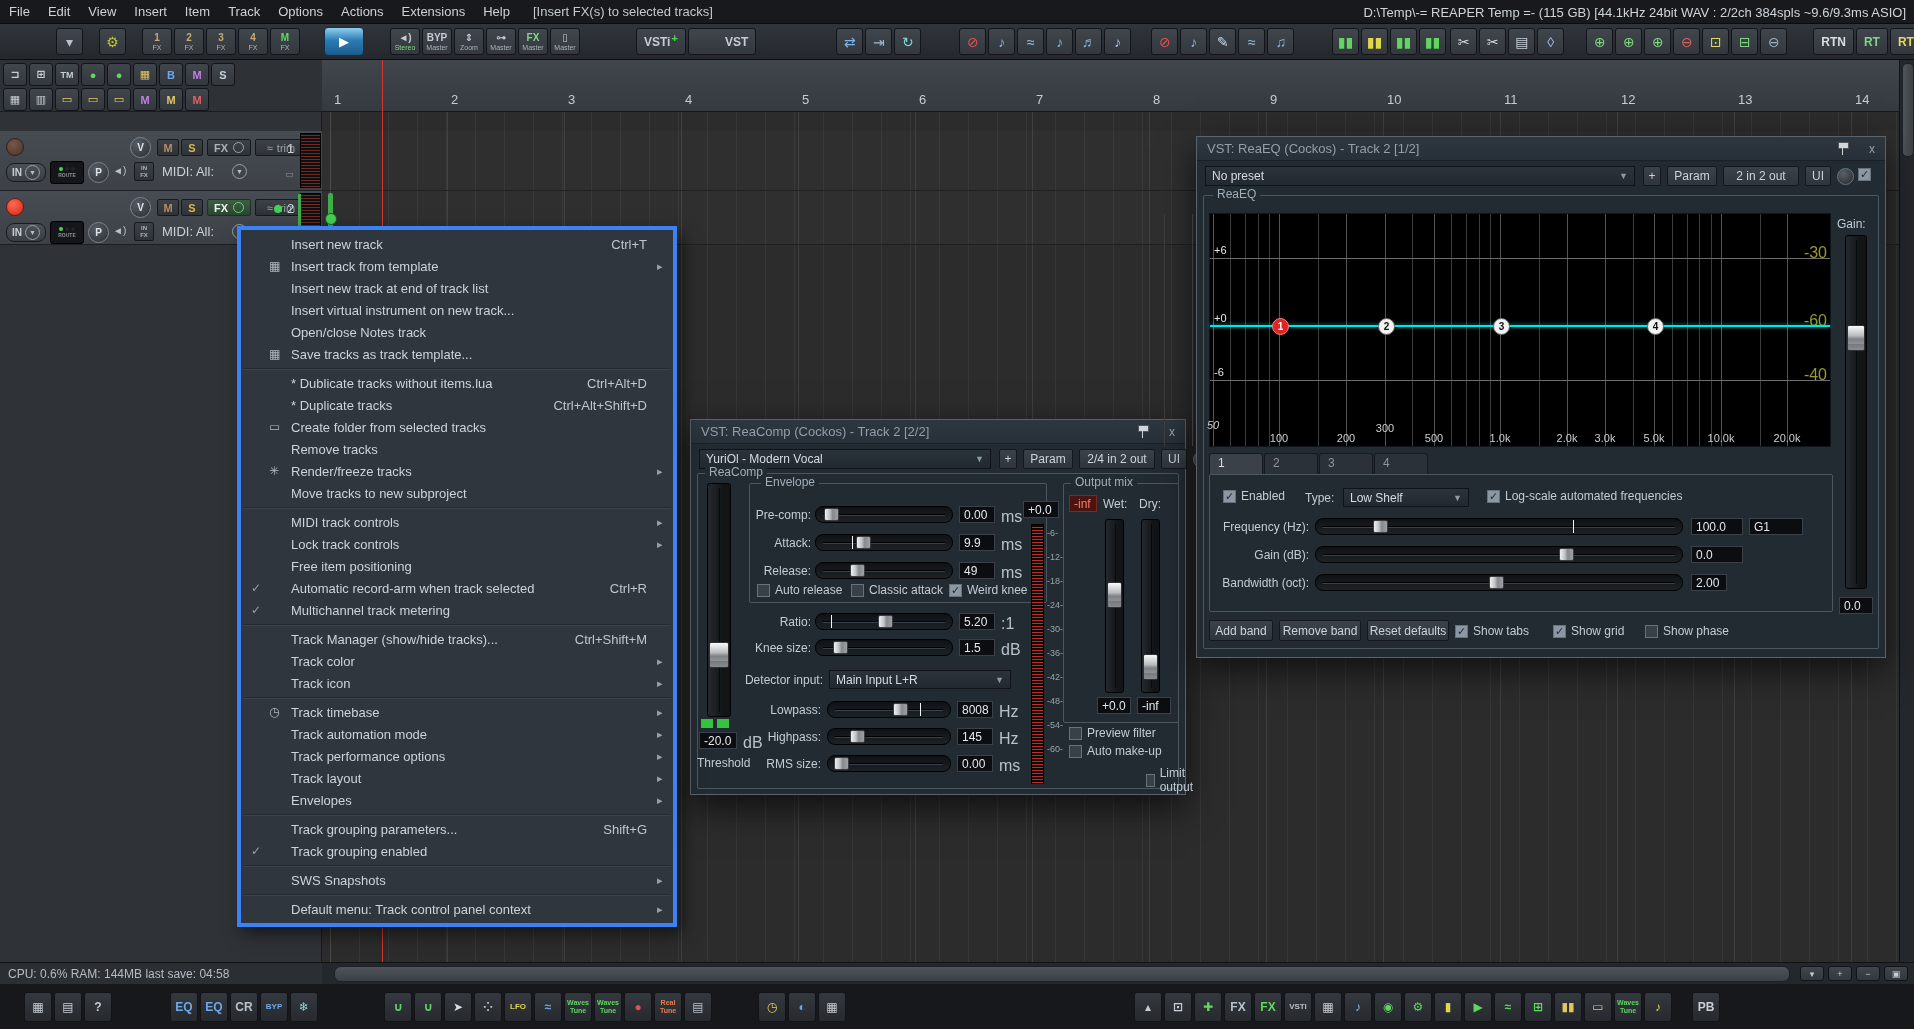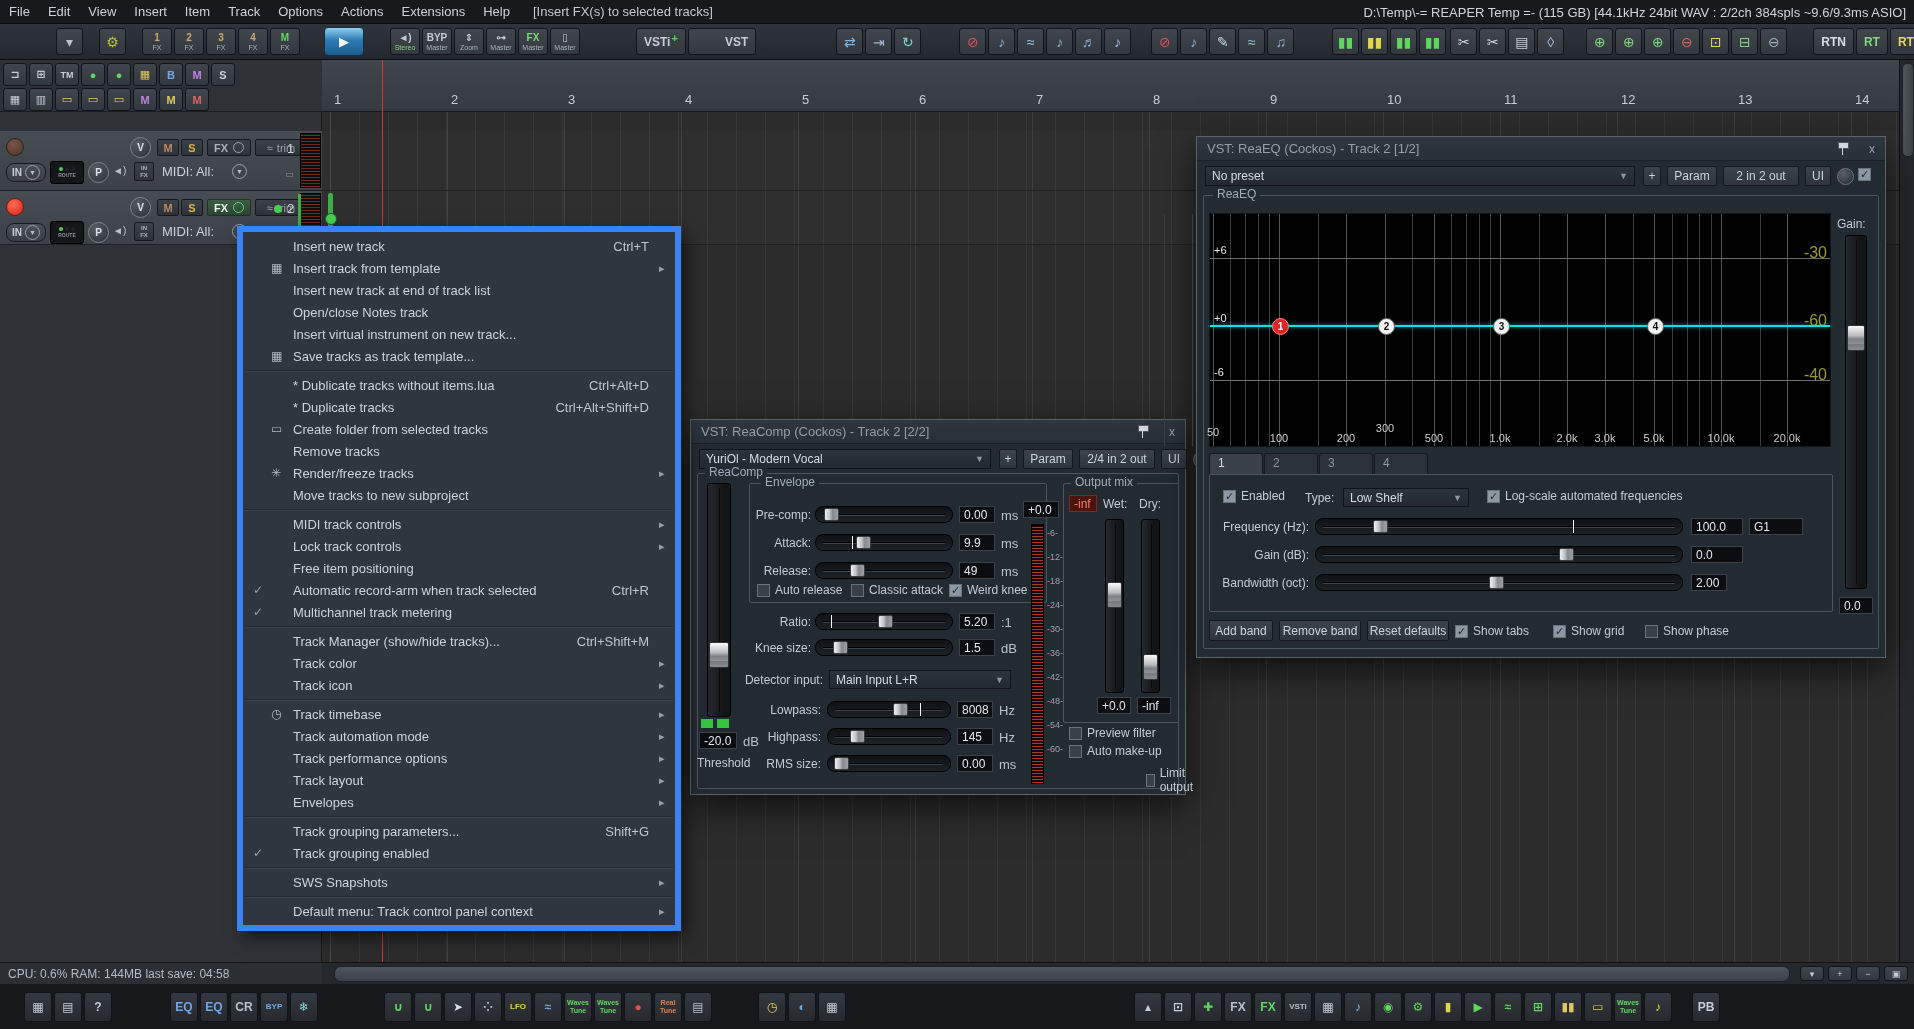--- a/index.html
+++ b/index.html
@@ -53,21 +53,21 @@
   .route-chip{background:#141619;border:1px solid #000;border-radius:3px;display:flex;flex-direction:column;
     align-items:center;justify-content:center;gap:1px;}
   .dots{display:flex;gap:2px;}
   .dots i{width:4px;height:4px;border-radius:50%;background:#202428;display:block;}
   .dots i.on{background:#48d454;}
   .pill{background:linear-gradient(#4b5056,#3a3e44);border:1px solid #181a1d;border-radius:8px;
     display:flex;align-items:center;justify-content:center;gap:3px;color:#c9ced4;font-size:10px;font-weight:bold;}
   .circ-arrow{width:13px;height:13px;border-radius:50%;border:1px solid #9aa1a8;color:#b9c0c7;font-size:7px;
     display:flex;align-items:center;justify-content:center;}
   
-  #ctxmenu{left:237px;top:226px;width:432px;background:#2f363e;border:6px solid #3b82f6;
+  #ctxmenu{left:237px;top:226px;width:432px;background:#2f363e;border:4px solid #3b82f6;
     box-shadow:5px 7px 16px rgba(0,0,0,0.55);padding:3px 0;z-index:60;}
   .mi{height:22px;display:flex;align-items:center;font-size:13px;color:#ccd3da;padding:0 4px 0 10px;}
   .mi .ck{width:18px;color:#9aa3ad;font-size:12px;}
   .mi .ic{width:22px;color:#aeb6be;font-size:12px;}
   .mi .lb{flex:1;}
   .mi .sc{color:#bfc6cd;padding-right:10px;}
   .mi .ar{width:12px;color:#98a1aa;font-size:11px;}
   .msep{height:7px;position:relative;}
   .msep::after{content:"";position:absolute;left:2px;right:2px;top:3px;height:1px;background:#242a30;box-shadow:0 1px 0 #3c444d;}
   
@@ -86,21 +86,21 @@
   .groupbox{position:absolute;border:1px solid #4d565f;border-radius:2px;}
   .gb-label{position:absolute;top:-8px;background:#232b32;padding:0 4px;color:#9fadb8;font-size:12px;}
   .flabel{position:absolute;color:#c3cbd3;font-size:12px;}
   .sl{position:absolute;height:17px;background:linear-gradient(#0f1215,#1d2227);border:1px solid #000;border-radius:8px;box-sizing:border-box;}
   .sl::before{content:"";position:absolute;left:7px;right:7px;top:7px;height:1px;background:#000;box-shadow:0 1px 0 #39414a;}
   .sl .th{position:absolute;top:1px;width:15px;height:13px;border-radius:2px;border:1px solid #3a3e43;
     background:linear-gradient(90deg,#f0f0f0,#c2c5c9 35%,#85898e 60%,#9ea2a7);box-sizing:border-box;}
   .sl .mk{position:absolute;top:1px;width:1px;height:13px;background:#f5f5f5;}
   .vb{position:absolute;height:17px;background:#0b0d10;border:1px solid #3a4148;color:#e2e8ee;font-size:12px;
     display:flex;align-items:center;padding:0 4px;box-sizing:border-box;}
-  .unit{position:absolute;color:#b9c1c9;font-size:13px;text-align:right;}
+  .unit{position:absolute;color:#b9c1c9;font-size:16px;text-align:right;}
   .cb{position:absolute;display:flex;align-items:center;gap:5px;color:#c3cbd3;font-size:12px;}
   .cb .box{width:13px;height:13px;background:#38414a;border:1px solid #68727c;box-sizing:border-box;
     display:flex;align-items:center;justify-content:center;font-size:11px;color:#232b32;}
   .cb.on .box{background:#8b97a2;font-weight:bold;}
   .fader{position:absolute;background:linear-gradient(90deg,#25292e,#121517 70%);border:1px solid #000;border-radius:3px;}
   .fader::before{content:"";position:absolute;left:50%;top:4px;bottom:4px;width:1px;background:#07090b;}
   .fth{position:absolute;left:1px;right:1px;height:24px;border-radius:2px;border:1px solid #2e3237;
     background:linear-gradient(#fafafa,#b9bcc0 40%,#7d8186 55%,#a7abaf);box-shadow:inset 0 -6px 0 rgba(0,0,0,0.18);}
   .knob2{position:absolute;border-radius:50%;background:radial-gradient(circle at 35% 30%,#5a6067,#24282c);border:1px solid #6d757d;}
   
@@ -568,21 +568,21 @@
         <div class="vline" style="left: 269px;"></div>
         <div class="vline" style="left: 280px;"></div>
         <div class="vline" style="left: 329px;"></div>
         <div class="vline" style="left: 423px;"></div>
         <div class="vline" style="left: 462px;"></div>
         <div class="vline" style="left: 477px;"></div>
         <div class="vline" style="left: 489px;"></div>
         <div class="vline" style="left: 501px;"></div>
         <div class="vline" style="left: 550px;"></div>
         <div class="vline major" style="left: 3px;"></div>
-        <div class="eq-flabel" style="left: 3px; bottom: 8px;">50</div>
+        <div class="eq-flabel" style="left: 3px; bottom: 15px; font-style: italic;">50</div>
         <div class="vline major" style="left: 69px;"></div>
         <div class="eq-flabel" style="left: 69px; bottom: 2px;">100</div>
         <div class="vline major" style="left: 136px;"></div>
         <div class="eq-flabel" style="left: 136px; bottom: 2px;">200</div>
         <div class="vline major" style="left: 175px;"></div>
         <div class="eq-flabel" style="left: 175px; bottom: 12px;">300</div>
         <div class="vline major" style="left: 224px;"></div>
         <div class="eq-flabel" style="left: 224px; bottom: 2px;">500</div>
         <div class="vline major" style="left: 290px;"></div>
         <div class="eq-flabel" style="left: 290px; bottom: 2px;">1.0k</div>
@@ -684,27 +684,27 @@
       </div>
       <div class="mi">
         <div class="ck"></div>
         <div class="ic"></div>
         <div class="lb">Insert new track at end of track list</div>
         <div class="ar"></div>
       </div>
       <div class="mi">
         <div class="ck"></div>
         <div class="ic"></div>
+        <div class="lb">Insert virtual instrument on new track...</div>
+        <div class="ar"></div>
+      </div>
+      <div class="mi">
+        <div class="ck"></div>
+        <div class="ic"></div>
         <div class="lb">Open/close Notes track</div>
-        <div class="ar"></div>
-      </div>
-      <div class="mi">
-        <div class="ck"></div>
-        <div class="ic"></div>
-        <div class="lb">Insert virtual instrument on new track...</div>
         <div class="ar"></div>
       </div>
       <div class="mi">
         <div class="ck"></div>
         <div class="ic">▦</div>
         <div class="lb">Save tracks as track template...</div>
         <div class="ar"></div>
       </div>
       <div class="msep"></div>
       <div class="mi">

